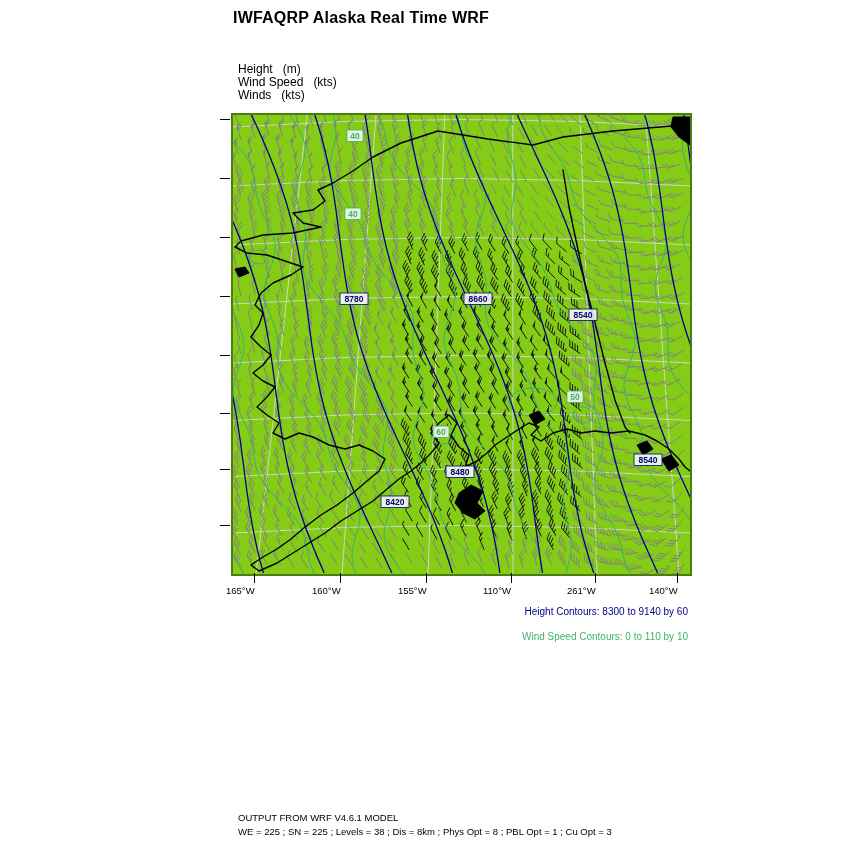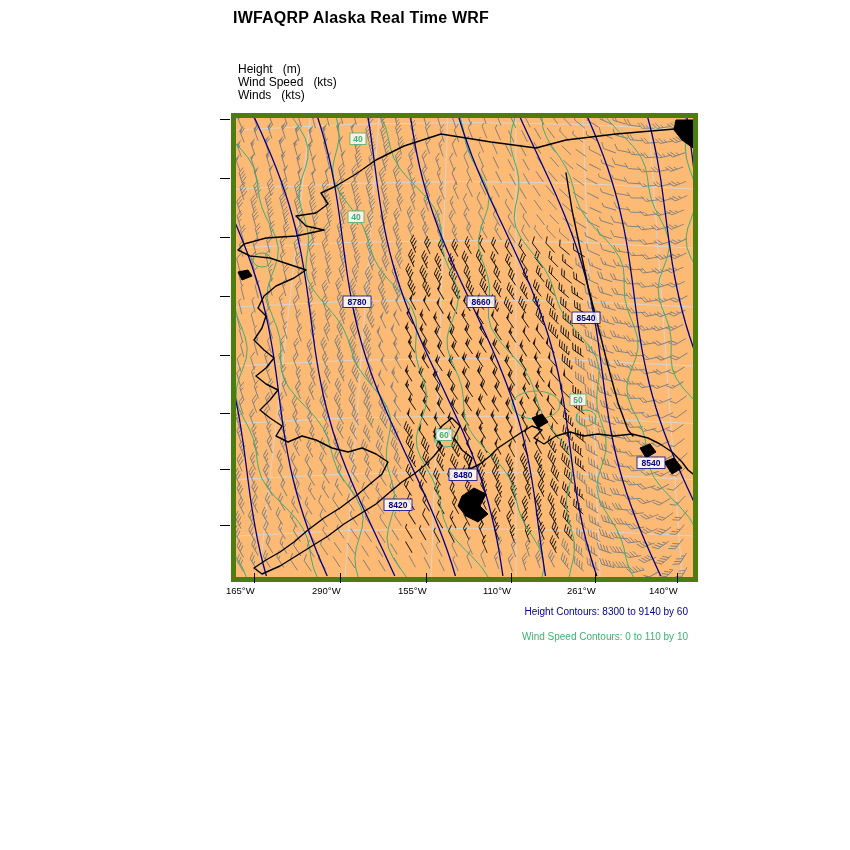--- a/index.html
+++ b/index.html
@@ -2,21 +2,21 @@
 <html><head>
 <meta charset="utf-8">
 <style>
   html,body{margin:0;padding:0;background:#ffffff;}
   body{font-family:"Liberation Sans","DejaVu Sans",sans-serif;color:#000;}
   #page{position:relative;width:850px;height:850px;background:#fff;overflow:hidden;margin-left:16px;}
   .abs{position:absolute;}
   #plot-title{left:217px;top:9px;font-size:16px;font-weight:bold;letter-spacing:0.2px;}
   #init-block{right:173px;top:8px;text-align:right;font-size:9.5px;font-weight:bold;line-height:13.5px;}
   #legend-block{left:222px;top:63px;font-size:12px;line-height:13px;}
-  #map-frame{left:215px;top:113px;width:457px;height:459px;border:5px solid #4d7c0f;box-sizing:content-box;background:#fdba74;}
+  #map-frame{left:215px;top:113px;width:457px;height:459px;border:2px solid #4d7c0f;box-sizing:content-box;background:#84cc16;}
   #map-frame svg{display:block;}
   .ytick-line{width:10px;height:1px;background:#000;left:204px;}
   .xtick-line{width:1px;height:10px;background:#000;top:573px;}
   .xtick-label{top:585px;width:56px;text-align:left;font-size:9.5px;}
   #caption-height{right:178px;top:606px;font-size:10px;color:#00008b;text-align:right;}
   #caption-wind{right:178px;top:631px;font-size:10px;color:#3cb371;}
   #footer-block{left:222px;top:811px;font-size:9.5px;line-height:13.5px;}
 </style>
 </head>
 <body>
@@ -3372,29 +3372,31 @@
       <div class="abs ytick-line" style="top: 296px;"></div>
       <div class="abs ytick-line" style="top: 355px;"></div>
       <div class="abs ytick-line" style="top: 412.5px;"></div>
       <div class="abs ytick-line" style="top: 468.5px;"></div>
       <div class="abs ytick-line" style="top: 525px;"></div>
     </div>
   <div class="abs" id="x-axis">
       <div class="abs xtick-line" style="left: 238px;"></div>
       <div class="abs xtick-label" style="left: 210px;">165°W</div>
       <div class="abs xtick-line" style="left: 324px;"></div>
-      <div class="abs xtick-label" style="left: 296px;">290°W</div>
+      <div class="abs xtick-label" style="left: 296px;">160°W</div>
       <div class="abs xtick-line" style="left: 410px;"></div>
       <div class="abs xtick-label" style="left: 382px;">155°W</div>
       <div class="abs xtick-line" style="left: 495px;"></div>
       <div class="abs xtick-label" style="left: 467px;">110°W</div>
       <div class="abs xtick-line" style="left: 579px;"></div>
       <div class="abs xtick-label" style="left: 551px;">261°W</div>
       <div class="abs xtick-line" style="left: 661px;"></div>
       <div class="abs xtick-label" style="left: 633px;">140°W</div>
     </div>
 
   <div class="abs" id="caption-height">Height Contours: 8300 to 9140 by 60</div>
   <div class="abs" id="caption-wind">Wind Speed Contours: 0 to 110 by 10</div>
 
   <div class="abs" id="footer-block">
+    <div>OUTPUT FROM WRF V4.6.1 MODEL</div>
+    <div>WE = 225 ; SN = 225 ; Levels = 38 ; Dis = 8km ; Phys Opt = 8 ; PBL Opt = 1 ; Cu Opt = 3</div>
   </div>
 </div>
 
 </body></html>

